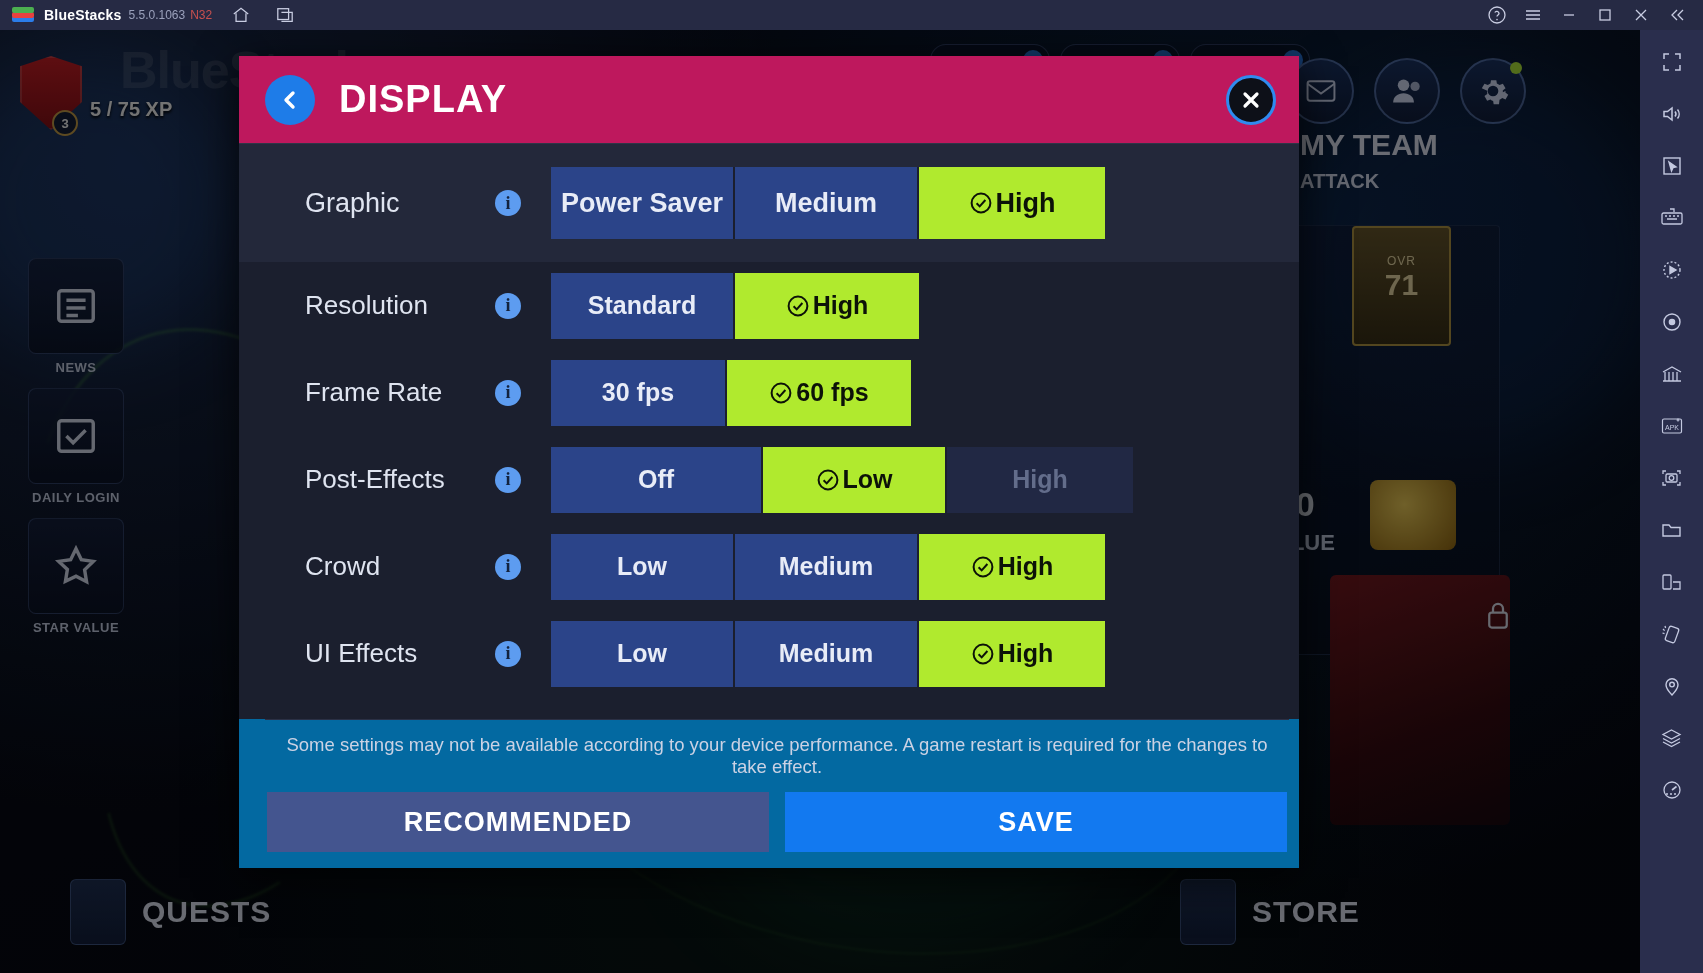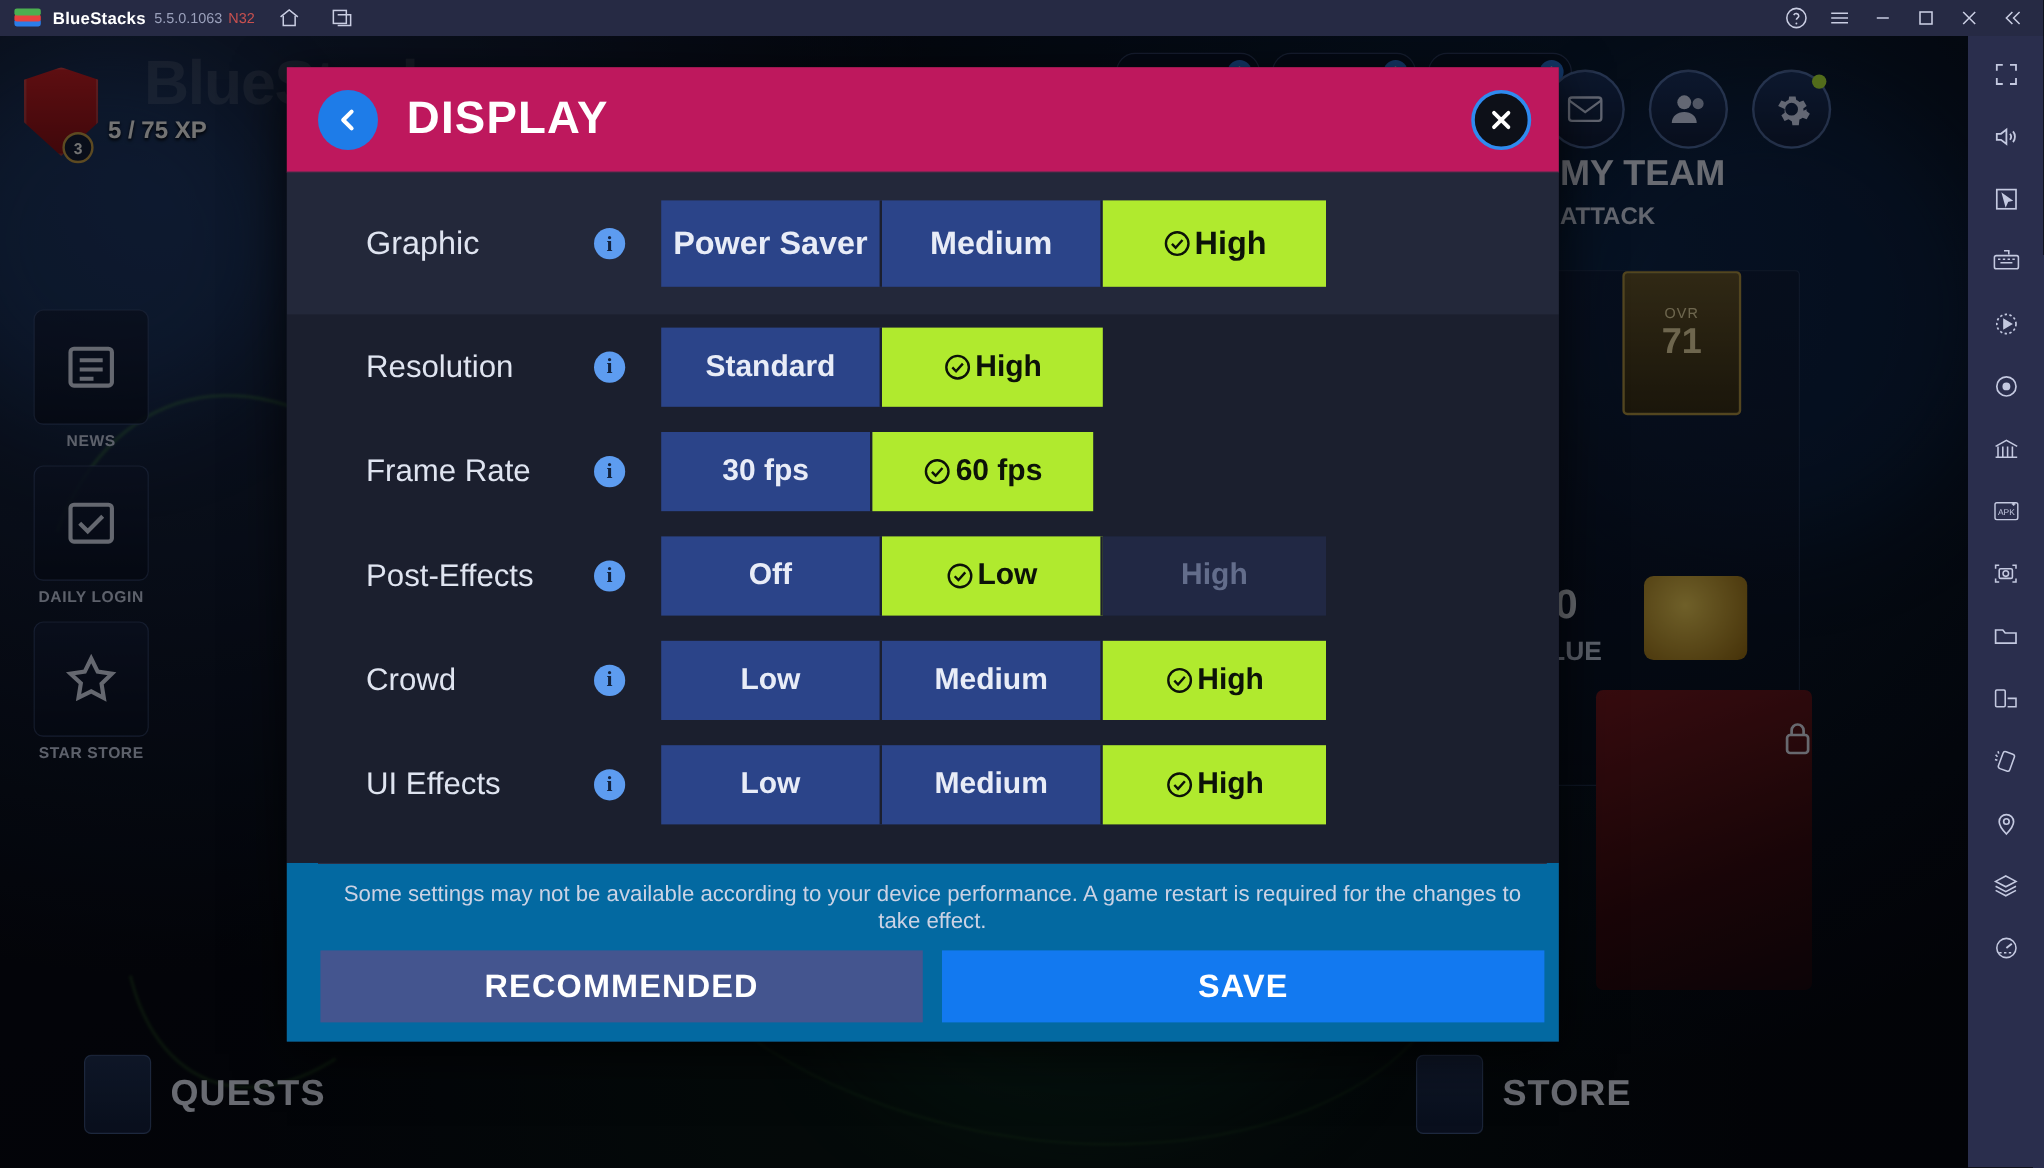--- a/index.html
+++ b/index.html
@@ -172,21 +172,21 @@
   .row.graphic .opt { height: 72px; font-size: 27px; }
   .opt:last-child { border-right: none; }
   .opt.selected { background: #b0ea2e; color: #0c1208; }
   .opt.disabled { background: #212844; color: #636d8b; }
   .opt .chk { width: 24px; height: 24px; margin-right: 3px; flex: 0 0 auto; }
 
   .w-powersaver { width: 184px; } .w-medium { width: 184px; }
   .w-high-g { width: 186px; } .w-ultra { width: 186px; }
   .w-standard { width: 184px; } .w-high-r { width: 184px; }
   .w-30 { width: 176px; } .w-60 { width: 184px; }
-  .w-off { width: 184px; } .w-low-pe { width: 184px; } .w-high-pe { width: 186px; }
+  .w-off { width: 212px; } .w-low-pe { width: 184px; } .w-high-pe { width: 186px; }
   .w-low { width: 184px; } .w-med { width: 184px; } .w-high { width: 186px; }
 
   .modal-foot { background: #0369a1; padding: 0 0 16px 16px; }
   .disclaimer { color: #cbd2e4; font-size: 18.5px; text-align: center; padding: 4px 12px 14px 12px;
                 border-top: 1px solid #2b3045; margin: 0 10px; padding-top: 14px; }
   .foot-btns { display: flex; gap: 16px; padding: 0 12px; }
   .btn { flex: 1; height: 60px; display: flex; align-items: center; justify-content: center;
          font-size: 27px; font-weight: bold; letter-spacing: 1px; color: #ffffff; }
   .btn-recommended { background: #44558f; }
   .btn-save { background: #1279f0; }
@@ -256,21 +256,21 @@
           </svg>
       </div>
       <div class="lbl">DAILY LOGIN</div>
     </div>
     <div class="left-tile lt3">
       <div class="box">
         <svg width="46" height="46" viewBox="0 0 24 24" fill="none" stroke="#dfe6f8" stroke-width="1.8">
             <path d="M12 3l2.8 5.7 6.2.9-4.5 4.4 1 6.2-5.5-2.9L6.5 20l1-6.2L3 9.6l6.2-.9z"></path>
           </svg>
       </div>
-      <div class="lbl">STAR STORE</div>
+      <div class="lbl">STAR VALUE</div>
     </div>
 
     <div class="squad-title">MY TEAM</div>
     <div class="squad-sub">ATTACK</div>
     <div class="squad-panel"></div>
     <div class="card-ovr">
       <div class="o">OVR</div>
       <div class="n">71</div>
     </div>
     <div class="val-num">200</div>

